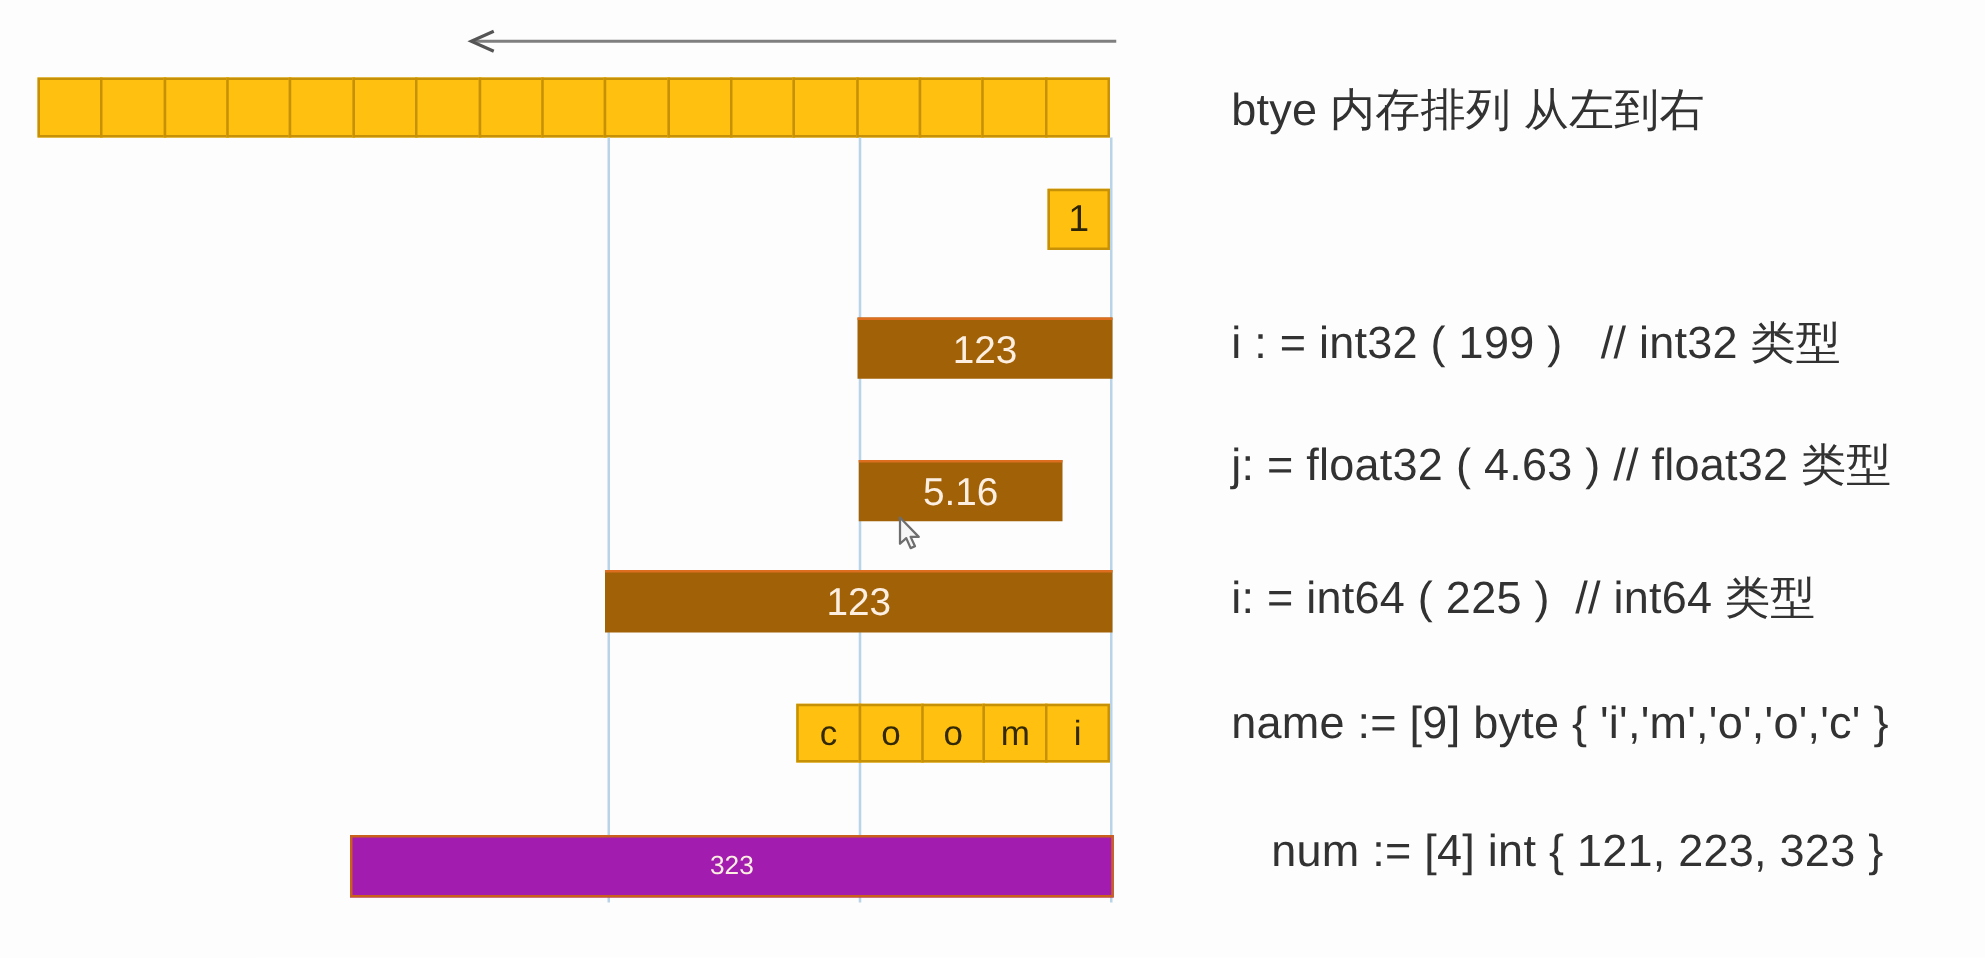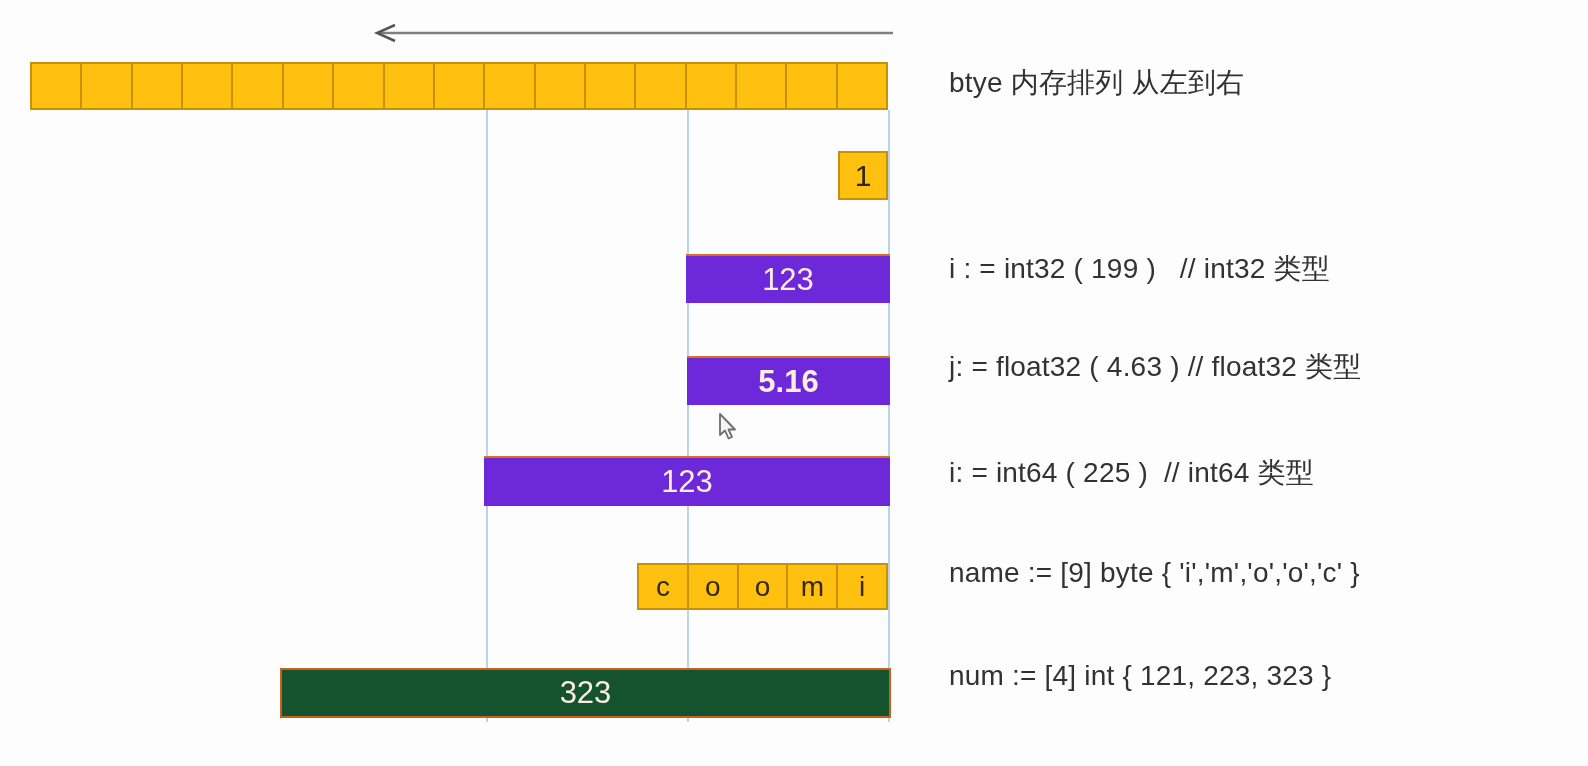--- a/index.html
+++ b/index.html
@@ -32,60 +32,60 @@
   
   .byte1 {
     position:absolute; left:838px; top:151px; width:50px; height:49px;
     background:#FFC010; border:2px solid #C69106; box-sizing:border-box;
     display:flex; align-items:center; justify-content:center;
     font-size:30px; color:#2e2504;
   }
 
   
   .obar {
-    position:absolute; background:#6d28d9; box-sizing:border-box;
+    position:absolute; background:#a16207; box-sizing:border-box;
     display:flex; align-items:center; justify-content:center;
     font-size:31px; color:#FCEFE2; border-top:2px solid #DD6E20;
   }
   .bar-int32  { left:686px; top:254px; width:204px; height:49px; }
-  .bar-float32{ left:687px; top:356px; width:203px; height:49px;font-weight:bold; }
+  .bar-float32{ left:687px; top:368px; width:163px; height:49px; }
   .bar-int64  { left:484px; top:456px; width:406px; height:50px; }
 
   
   .name-row { position:absolute; left:637px; top:563px; width:251px; height:47px; display:flex; }
   .name-cell {
     flex:1 1 0; background:#FFC010; border:2px solid #C69106;
     margin-left:-2px; box-sizing:border-box;
     display:flex; align-items:center; justify-content:center;
     font-size:28px; color:#332a05;
   }
   .name-cell:first-child { margin-left:0; }
 
   
   .num-row { position:absolute; left:280px; top:668px; width:611px; height:50px; display:flex; }
   .num-seg {
-    flex:1 1 0; background:#14532d; border:2px solid #C9611C;
+    flex:1 1 0; background:#a21caf; border:2px solid #C9611C;
     margin-left:-2px; box-sizing:border-box;
     display:flex; align-items:center; justify-content:center;
-    font-size:31px; color:#FCEFE2;
+    font-size:21px; color:#FCEFE2;
   }
   .num-seg:first-child { margin-left:0; }
 
   
   .note {
-    position:absolute; left:949px; color:#323232; font-size:28px;
+    position:absolute; left:985px; color:#323232; font-size:36px;
     white-space:pre; letter-spacing:0.2px;
   }
   .n1 { top:64px; }
   .n2 { top:147px; }
   .n3 { top:250px; }
   .n4 { top:348px; }
   .n5 { top:454px; }
   .n6 { top:557px; }
-  .n7 { top:660px; }
+  .n7 { top:660px;margin-left:32px; }
 
   .cursor { position:absolute; left:714px; top:412px; width:26px; height:30px; }
 </style>
 </head>
 <body>
 
 <div class="canvas">
 
   <svg class="top-arrow" viewBox="0 0 522 20">
     <line x1="520" y1="10" x2="5" y2="10" stroke="#7F7F7F" stroke-width="2.5"></line>

